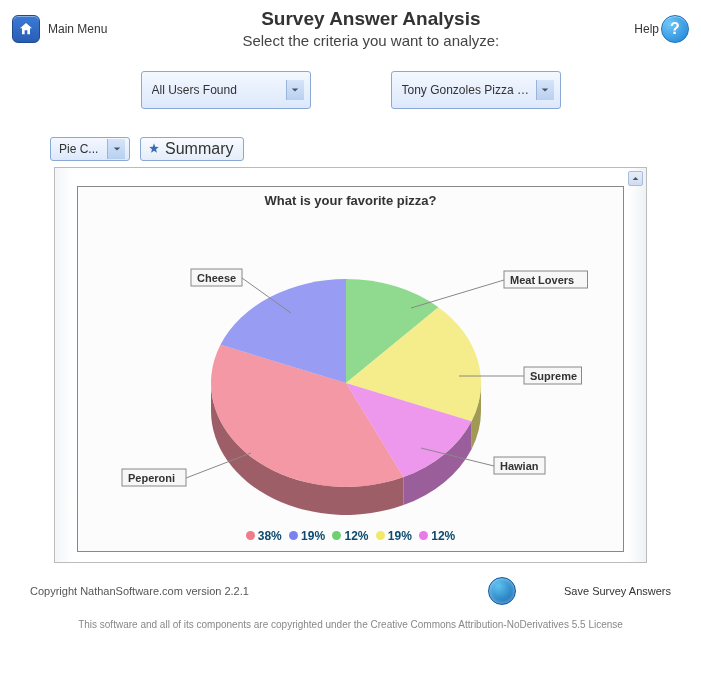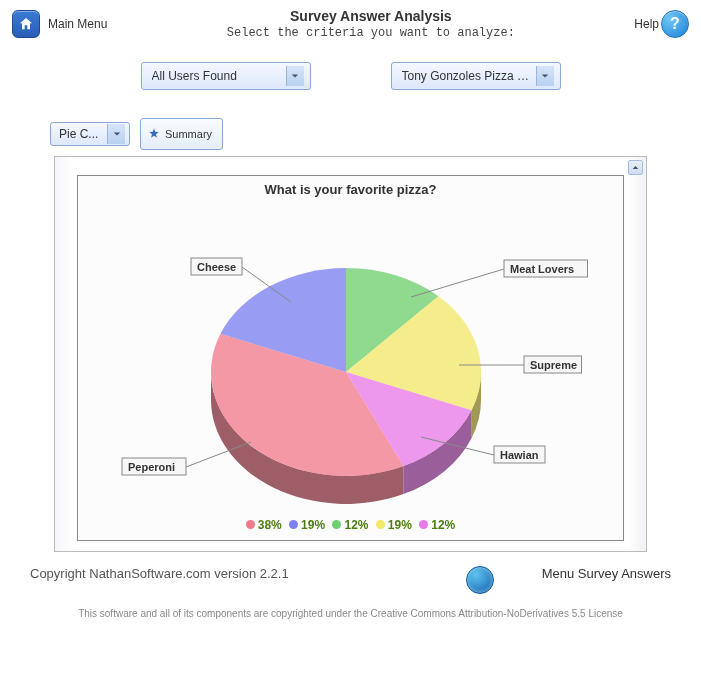--- a/index.html
+++ b/index.html
@@ -31,27 +31,26 @@
     margin-left: 8px;
     font-size: 12px;
     align-self: center;
   }
   .header-center {
     flex: 1;
     text-align: center;
   }
   .title {
     font-weight: bold;
-    font-size: 14px;
+    font-size: 19px;
     margin-bottom: 2px;
   }
   .subtitle {
-    font-size: 12px;
+    font-size: 15px;
     color: #444;
-    font-family: Liberation Mono, monospace;
   }
   .help-label {
     font-size: 12px;
     align-self: center;
     margin-right: 2px;
   }
   .help-btn {
     width: 28px; height: 28px;
     border-radius: 50%;
     background: radial-gradient(circle at 30% 30%, #6fc7f7, #1a7fd6);
@@ -64,21 +63,21 @@
     box-shadow: inset 0 1px 1px rgba(255,255,255,0.5);
   }
   .selectors {
     display: flex;
     justify-content: center;
     gap: 80px;
     padding: 18px 0 28px 0;
   }
   .select-box {
     width: 170px;
-    height: 28px;
+    height: 38px;
     border: 1px solid #8aa8d6;
     background: linear-gradient(#f4f8ff,#dce8fb);
     border-radius: 3px;
     display: flex;
     align-items: center;
     padding: 0 6px 0 10px;
     font-size: 12px;
     cursor: pointer;
     position: relative;
   }
@@ -103,27 +102,27 @@
     background: linear-gradient(#f4f8ff,#dce8fb);
     border-radius: 3px;
     display: flex; align-items: center;
     padding: 0 4px 0 8px;
     font-size: 12px;
     cursor: pointer;
     margin-right: 10px;
   }
   .small-select .sel-text { flex: 1; overflow: hidden; text-overflow: ellipsis; white-space: nowrap; }
   .summary-btn {
-    height: 32px;
+    height: 24px;
     border: 1px solid #8aa8d6;
     background: linear-gradient(#f9fbff,#e4edf9);
     border-radius: 3px;
     padding: 0 10px 0 6px;
     display: flex; align-items: center;
-    font-size: 11px;
+    font-size: 16px;
     cursor: pointer;
     gap: 4px;
   }
   .summary-btn svg { width: 14px; height: 14px; }
   .chart-outer {
     margin: 0 54px;
     border: 1px solid #bbb;
     background: linear-gradient(90deg, #f2f5f9 0%, #ffffff 3%, #ffffff 97%, #eef1f5 100%);
     padding: 18px 22px 10px 22px;
     position: relative;
@@ -154,33 +153,33 @@
     padding-top: 6px;
   }
   .pie-svg {
     display: block;
     margin: 0 auto;
   }
   .chart-legend {
     text-align: center;
     font-size: 12px;
     font-weight: bold;
-    color: #4d7c0f;
+    color: #0c4a6e;
     padding-bottom: 4px;
     position: absolute;
     bottom: 4px;
     left: 0; right: 0;
   }
   .leg-item { display: inline-flex; align-items: center; margin: 0 2px; }
   .leg-dot { width: 9px; height: 9px; border-radius: 50%; margin-right: 3px; }
   .footer {
     display: flex;
-    align-items: flex-start;
+    align-items: center;
     padding: 14px 30px 6px 30px;
-    font-size: 13px;
+    font-size: 11px;
     gap: 40px;
   }
   .footer-left { flex: 1; color: #555; }
   .save-icon {
     width: 28px; height: 28px;
     border-radius: 50%;
     background: radial-gradient(circle at 35% 30%, #5fc2f0, #0a5ba8);
     border: 1px solid #0a5ba8;
     margin-right: 8px;
     box-shadow: inset 0 0 4px rgba(255,255,255,0.6);
@@ -310,15 +309,15 @@
         </span> <span class="leg-item">
           <span class="leg-dot" style="background: rgb(232, 123, 232);"></span>
           <span>12%</span>
         </span> </div>
   </div>
 </div>
 
 <div class="footer">
   <div class="footer-left">Copyright NathanSoftware.com version 2.2.1</div>
   <div class="save-icon"></div>
-  <span>Menu Survey Answers</span>
+  <span>Save Survey Answers</span>
 </div>
 <div class="license">This software and all of its components are copyrighted under the Creative Commons Attribution-NoDerivatives 5.5 License</div>
 
 </body></html>

